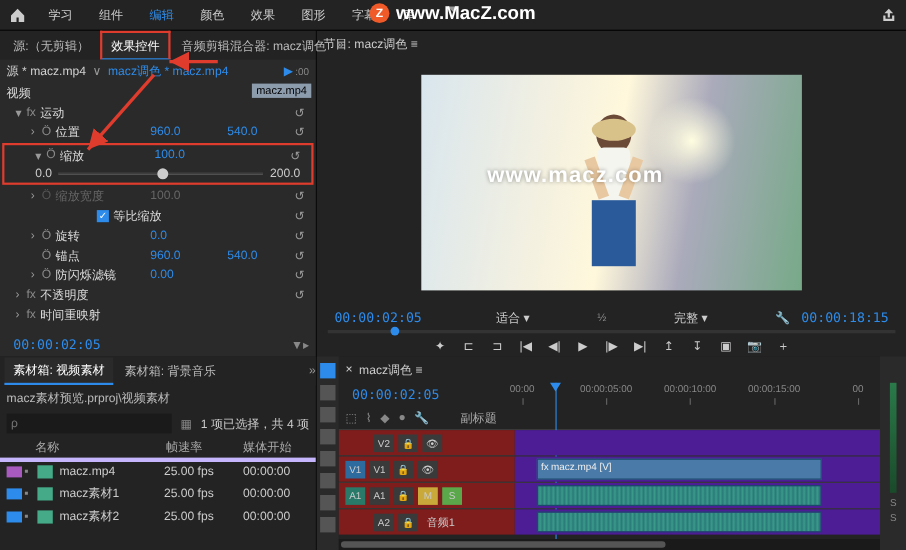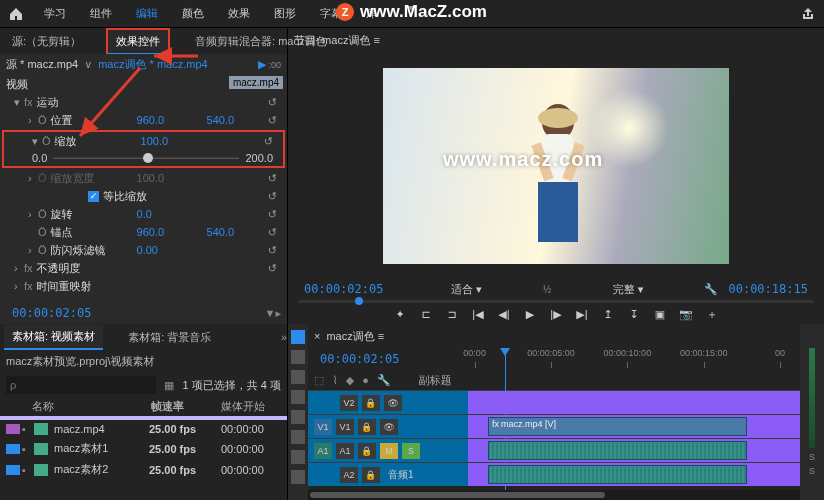--- a/index.html
+++ b/index.html
@@ -9,21 +9,21 @@
 .topbar .tabs { display: flex; gap: 24px; }
 .topbar .tab { color: #ccc; cursor: pointer; }
 .topbar .tab.active { color: #2d8ceb; }
 .topbar .overlay-logo { position: absolute; left: 336px; top: 2px; display: flex; align-items: center; gap: 6px; z-index: 50; }
 .topbar .overlay-logo .circ { width: 18px; height: 18px; border-radius: 50%; background: #f05a28; display: flex; align-items: center; justify-content: center; color: #fff; font-size: 11px; font-weight: bold; }
 .topbar .overlay-logo .txt { color: #fff; font-size: 17px; font-weight: 600; }
 .topbar .right-icons { margin-left: auto; display: flex; gap: 16px; }
 .chev { display:inline-block; width:0; height:0; border-left:5px solid transparent; border-right:5px solid transparent; border-top:5px solid #999; margin: 0 6px; cursor:pointer; }
 .main { display: flex; height: 472px; }
 .left-col { width: 288px; display: flex; flex-direction: column; border-right: 1px solid #000; }
-.panel-tabs { display: flex; align-items: center; height: 26px; background: #232323; font-size: 11px; gap: 17px; padding-left: 4px; position: relative; }
+.panel-tabs { display: flex; align-items: center; height: 26px; background: #232323; font-size: 11px; gap: 2px; padding-left: 4px; position: relative; }
 .panel-tabs .ptab { padding: 4px 8px; color: #bbb; cursor: pointer; white-space: nowrap; }
 .panel-tabs .ptab.active { background: #2a2a2a; color: #fff; border-bottom: 2px solid #2d8ceb; }
 .red-box { border: 2px solid #e03c2e; }
 .arrow-red { position: absolute; z-index: 30; pointer-events: none; }
 .effects-body { background: #2a2a2a; flex: none; position: relative; height: 270px; overflow: hidden; }
 .src-row { display: flex; align-items: center; padding: 3px 6px; gap: 6px; font-size: 11px; color: #d0d0d0; }
 .src-row .star { color: #2d8ceb; }
 .eff-row { display: flex; align-items: center; padding: 2px 6px; font-size: 11px; color: #ddd; height: 18px; }
 .eff-row.lvl1 { padding-left: 14px; }
 .eff-row.lvl2 { padding-left: 28px; }
@@ -36,21 +36,21 @@
 .slider { flex:1; height:10px; position:relative; }
 .slider .track { position:absolute; top:4px; left:0; right:0; height:2px; background:#555; }
 .slider .thumb { position:absolute; top:0; width:10px; height:10px; border-radius:50%; background:#ccc; cursor:pointer; }
 .checkbox { width:11px; height:11px; background:#2d8ceb; display:inline-flex; align-items:center; justify-content:center; color:#fff; font-size:9px; margin-right:4px; }
 .tc { color:#2d8ceb; font-family: monospace; font-size:12px; padding: 2px 6px; }
 .bottom-left { flex:1; background:#232323; display:flex; flex-direction:column; }
 .browser-path { padding: 4px 6px; font-size:11px; color:#bbb; display:flex; justify-content:space-between; }
 .search-row { display:flex; align-items:center; padding:3px 6px; gap:8px; }
 .search-row input { flex:0 0 80px; background:#1a1a1a; border:none; color:#ccc; padding:3px 4px; font-size:11px; }
 .table-head { display:flex; padding:2px 6px; color:#aaa; border-bottom:4px solid #c4b5fd; }
-.col-icon { width:26px; } .col-name { flex:1; } .col-fps { width:70px;font-weight:bold; } .col-start { width:60px; }
+.col-icon { width:26px; } .col-name { flex:1; } .col-fps { width:70px; } .col-start { width:60px; }
 .asset-row { display:flex; align-items:center; padding:3px 6px; gap:2px; }
 .asset-row .sw { width:14px; height:10px; }
 .asset-row .ic { width:14px; height:12px; background:#4a8; margin-right:4px; }
 .right-col { flex:1; display:flex; flex-direction:column; }
 .program-area { height: 298px; background:#232323; display:flex; flex-direction:column; }
 .prog-tabs { height:24px; display:flex; align-items:center; padding-left:6px; }
 .prog-content { flex:1; display:flex; align-items:center; justify-content:center; position:relative; }
 .video-frame { width: 346px; height: 196px; background: linear-gradient(100deg, #d9e6ee 0%, #f5f1e0 35%, #fff8dc 50%, #aab 70%, #7a8 100%); position:relative; overflow:hidden; }
 .video-frame .flare { position:absolute; top:20px; right:60px; width:80px; height:80px; background: radial-gradient(circle,#fffde0 0%,rgba(255,253,224,0) 70%); }
 .video-frame .girl { position:absolute; bottom:0; left:130px; width:90px; height:170px; }
@@ -68,22 +68,22 @@
 .tl-header { height:24px; display:flex; align-items:center; padding:0 6px; gap:6px; }
 .tl-time-row { display:flex; align-items:center; height:22px; }
 .tl-left { width:160px; padding-left:6px; }
 .tl-ruler { flex:1; position:relative; height:22px; }
 .tl-ruler .tick { position:absolute; top:14px; width:1px; height:6px; background:#666; }
 .tl-ruler .tlabel { position:absolute; top:0; font-size:9px; color:#888; transform:translateX(-50%); }
 .tl-ruler .playhead { position:absolute; top:0; bottom:-140px; width:1px; background:#2d8ceb; }
 .tl-ruler .playhead::before { content:""; position:absolute; top:0; left:-5px; width:0; height:0; border-left:5px solid transparent; border-right:5px solid transparent; border-top:8px solid #2d8ceb; }
 .tl-icons-row { display:flex; align-items:center; height:20px; padding-left:6px; gap:8px; color:#888; }
 .track { display:flex; height:24px; border-top:1px solid #3a3a3a; }
-.track .thead { width:160px; display:flex; align-items:center; gap:4px; padding-left:6px; background:#0369a1; font-size:10px; }
-.track .tbody { flex:1; position:relative; background:#8b5cf6; }
+.track .thead { width:160px; display:flex; align-items:center; gap:4px; padding-left:6px; background:#7f1d1d; font-size:10px; }
+.track .tbody { flex:1; position:relative; background:#4c1d95; }
 .track .tbtn { width:18px; height:16px; background:#3a3a3a; color:#ccc; font-size:9px; display:flex; align-items:center; justify-content:center; cursor:pointer; }
 .track .tbtn.v { background:#2d6a9e; } .track .tbtn.a { background:#2a7a6a; } .track .tbtn.m { background:#c9a93a; } .track .tbtn.s { background:#5aa84a; }
 .clip { position:absolute; top:2px; bottom:2px; border:1px solid #1a4a6a; font-size:9px; padding:1px 3px; color:#eee; overflow:hidden; }
 .clip.vid { background:#4a7aa8; }
 .clip.aud { background: repeating-linear-gradient(90deg,#2a7a7a,#3a9a8a 2px,#2a7a7a 4px); }
 .tl-right-strip { width:24px; background:#2a2a2a; display:flex; flex-direction:column; align-items:center; justify-content:center; gap:4px; font-size:9px; color:#888; }
 svg { display:block; }
 </style>
 </head>
 <body>

